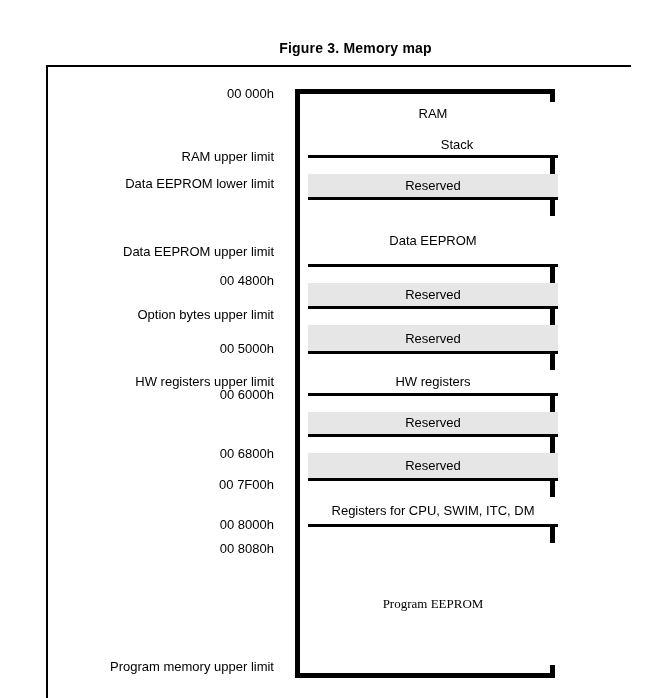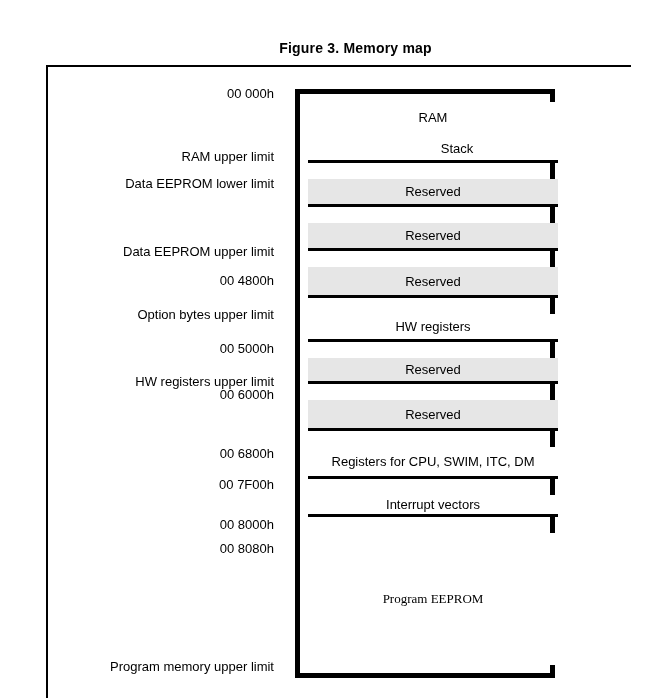--- a/index.html
+++ b/index.html
@@ -99,48 +99,48 @@
 </style>
 </head>
 <body>
 
 <div class="page">
   <div class="figure-title">Figure 3. Memory map</div>
 
   <div class="figure-frame"></div>
 
   <div class="memory-column" id="memory-column">
-      <div class="mem-block with-line ram-stack" style="height: 70px; background: rgb(255, 255, 255);">
+      <div class="mem-block with-line ram-stack" style="height: 70px; background: rgb(255, 255, 255); justify-content: center;">
         <div class="ram-area">RAM</div>
         <div class="dashed-divider"></div>
         <div class="stack-area">Stack</div>
       </div>
       <div class="mem-block with-line" style="height: 32px; background: rgb(230, 230, 230);">
         <span class="block-label">Reserved</span>
+      </div>
+      <div class="mem-block with-line" style="height: 63px; background: rgb(255, 255, 255);">
+        <span class="block-label">Data EEPROM</span>
       </div>
       <div class="mem-block with-line" style="height: 32px; background: rgb(230, 230, 230);">
         <span class="block-label">Reserved</span>
       </div>
       <div class="mem-block with-line" style="height: 35px; background: rgb(230, 230, 230);">
         <span class="block-label">Reserved</span>
       </div>
       <div class="mem-block with-line" style="height: 32px; background: rgb(255, 255, 255);">
         <span class="block-label">HW registers</span>
       </div>
       <div class="mem-block with-line" style="height: 30px; background: rgb(230, 230, 230);">
         <span class="block-label">Reserved</span>
       </div>
       <div class="mem-block with-line" style="height: 35px; background: rgb(230, 230, 230);">
         <span class="block-label">Reserved</span>
       </div>
       <div class="mem-block with-line" style="height: 37px; background: rgb(255, 255, 255);">
         <span class="block-label">Registers for CPU, SWIM, ITC, DM</span>
-      </div>
-      <div class="mem-block with-line" style="height: 24px; background: rgb(255, 255, 255);">
-        <span class="block-label">Interrupt vectors</span>
       </div>
       <div class="mem-block" style="height: 153px; background: rgb(255, 255, 255); font-family: Liberation Serif, serif;">
         <span class="block-label">Program EEPROM</span>
       </div>
     </div>
 
   <div id="left-labels">
       <div class="left-label" style="top: 53px;">00 000h</div>
       <div class="left-label" style="top: 116px;">RAM upper limit</div>
       <div class="left-label" style="top: 143px;">Data EEPROM lower limit</div>

